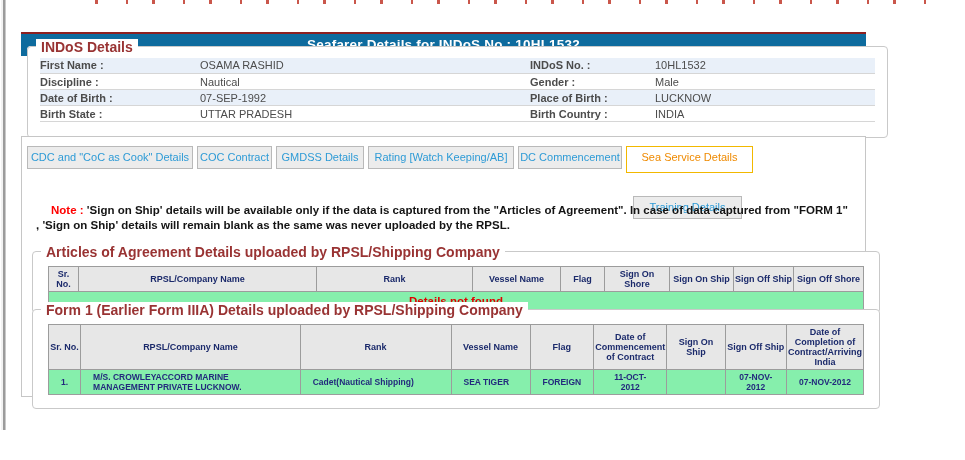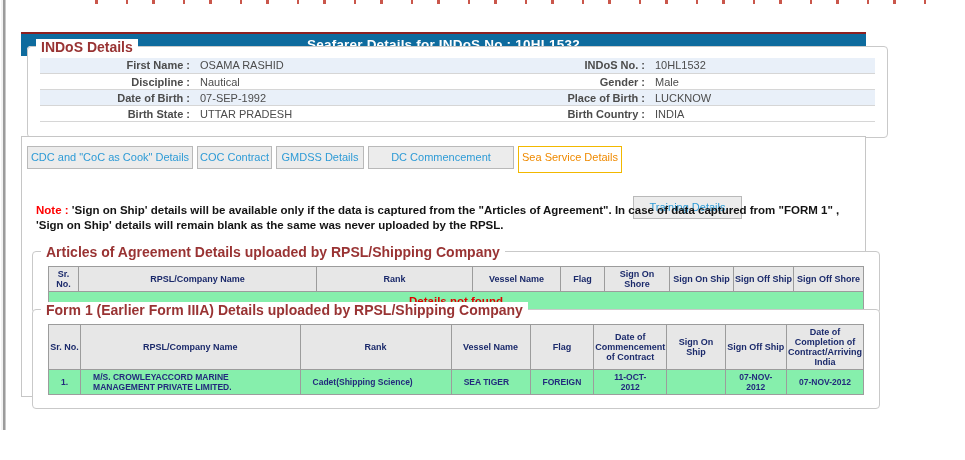--- a/index.html
+++ b/index.html
@@ -32,21 +32,21 @@
   .fset>.legend{
     position:absolute;top:-8px;left:8px;background:#ffffff;padding:0 5px;
     color:#993333;font-weight:bold;font-size:14px;white-space:nowrap;
   }
   
   .indos{left:25px;top:46px;width:835px;height:74px;}
   .indos table{width:100%;border-collapse:collapse;margin-top:5px;table-layout:fixed;}
   .indos tr{height:16px;}
   .indos tr.alt td{background:#e9f0f9;}
   .indos td{border-bottom:1px solid #d6d6d6;font-size:11px;color:#4c4c4c;padding:0;vertical-align:middle;}
-  .indos td.lbl{font-weight:bold;text-align:right;padding-right:4px;}
+  .indos td.lbl{font-weight:bold;padding-right:4px;}
   .indos td.val{text-align:left;padding-left:6px;}
   .c1{width:150px;} .c2{width:330px;} .c3{width:115px;}
   
   .main-box{
     position:absolute;left:21px;top:136px;width:843px;height:259px;
     border:1px solid #c6c6c6;background:#fff;
   }
   .tabs-row1{position:absolute;left:5px;top:9px;display:flex;gap:4px;}
   .tab{
     box-sizing:border-box;height:23px;line-height:21px;text-align:center;
@@ -62,21 +62,21 @@
   .tab.active{
     background:#ffffff;border:1px solid #f2b800;color:#ef8a00;height:27px;
   }
   .tabs-row2{position:absolute;left:611px;top:52px;margin-top:7px;}
   .tabs-row2 .tab{width:109px;}
   
   .note{
     position:absolute;left:14px;top:66px;width:818px;
     font-size:11.5px;font-weight:bold;color:#141414;line-height:15px;
   }
-  .note .note-prefix{color:#ff0000;}
+  .note .note-prefix{color:#ff0000;margin-left:15px;}
   
   .fset.tbl1{left:8px;top:114px;width:822px;}
   .fset.tbl2{left:8px;top:172px;width:822px;}
   .dtable{width:100%;border-collapse:collapse;margin-top:6px;margin-bottom:3px;}
   .dtable th{
     background:#e7e7e7;border:1px solid #9c9c9c;color:#1b2a6b;
     font-size:9px;line-height:10px;font-weight:bold;text-align:center;
     padding:2px 1px;vertical-align:middle;
   }
   .dtable td{
@@ -129,20 +129,21 @@
   </tbody>
     </table>
 </fieldset>
 
 <div class="main-box">
 
   <div class="tabs-row1">
     <div class="tab">CDC and "CoC as Cook" Details</div>
     <div class="tab">COC Contract</div>
     <div class="tab">GMDSS Details</div>
+    <div class="tab">Rating [Watch Keeping/AB]</div>
     <div class="tab">DC Commencement</div>
     <div class="tab active">Sea Service Details</div>
   </div>
   <div class="tabs-row2">
     <div class="tab">Training Details</div>
   </div>
 
   <div class="note"><span class="note-prefix">Note :</span><span> 'Sign on Ship' details will be available only if the data is captured from the "Articles of Agreement". In case of data captured from "FORM 1" , 'Sign on Ship' details will remain blank as the same was never uploaded by the RPSL.</span></div>
 
   <fieldset class="fset tbl1">
@@ -202,22 +203,22 @@
           <th>Rank</th>
           <th>Vessel Name</th>
           <th>Flag</th>
           <th>Date of Commencement of Contract</th>
           <th>Sign On Ship</th>
           <th>Sign Off Ship</th>
           <th>Date of Completion of Contract/Arriving India</th>
         </tr>
         <tr>
           <td class="center">1.</td>
-          <td>M/S. CROWLEYACCORD MARINE MANAGEMENT PRIVATE LIMITED.</td>
-          <td>Cadet(Shipping Science)</td>
+          <td>M/S. CROWLEYACCORD MARINE MANAGEMENT PRIVATE LUCKNOW.</td>
+          <td>Cadet(Nautical Shipping)</td>
           <td>SEA TIGER</td>
           <td>FOREIGN</td>
           <td class="center">11-OCT-2012</td>
           <td class="center"></td>
           <td class="center">07-NOV-2012</td>
           <td class="center">07-NOV-2012</td>
         </tr>
       </tbody>
         </table>
     </div>

